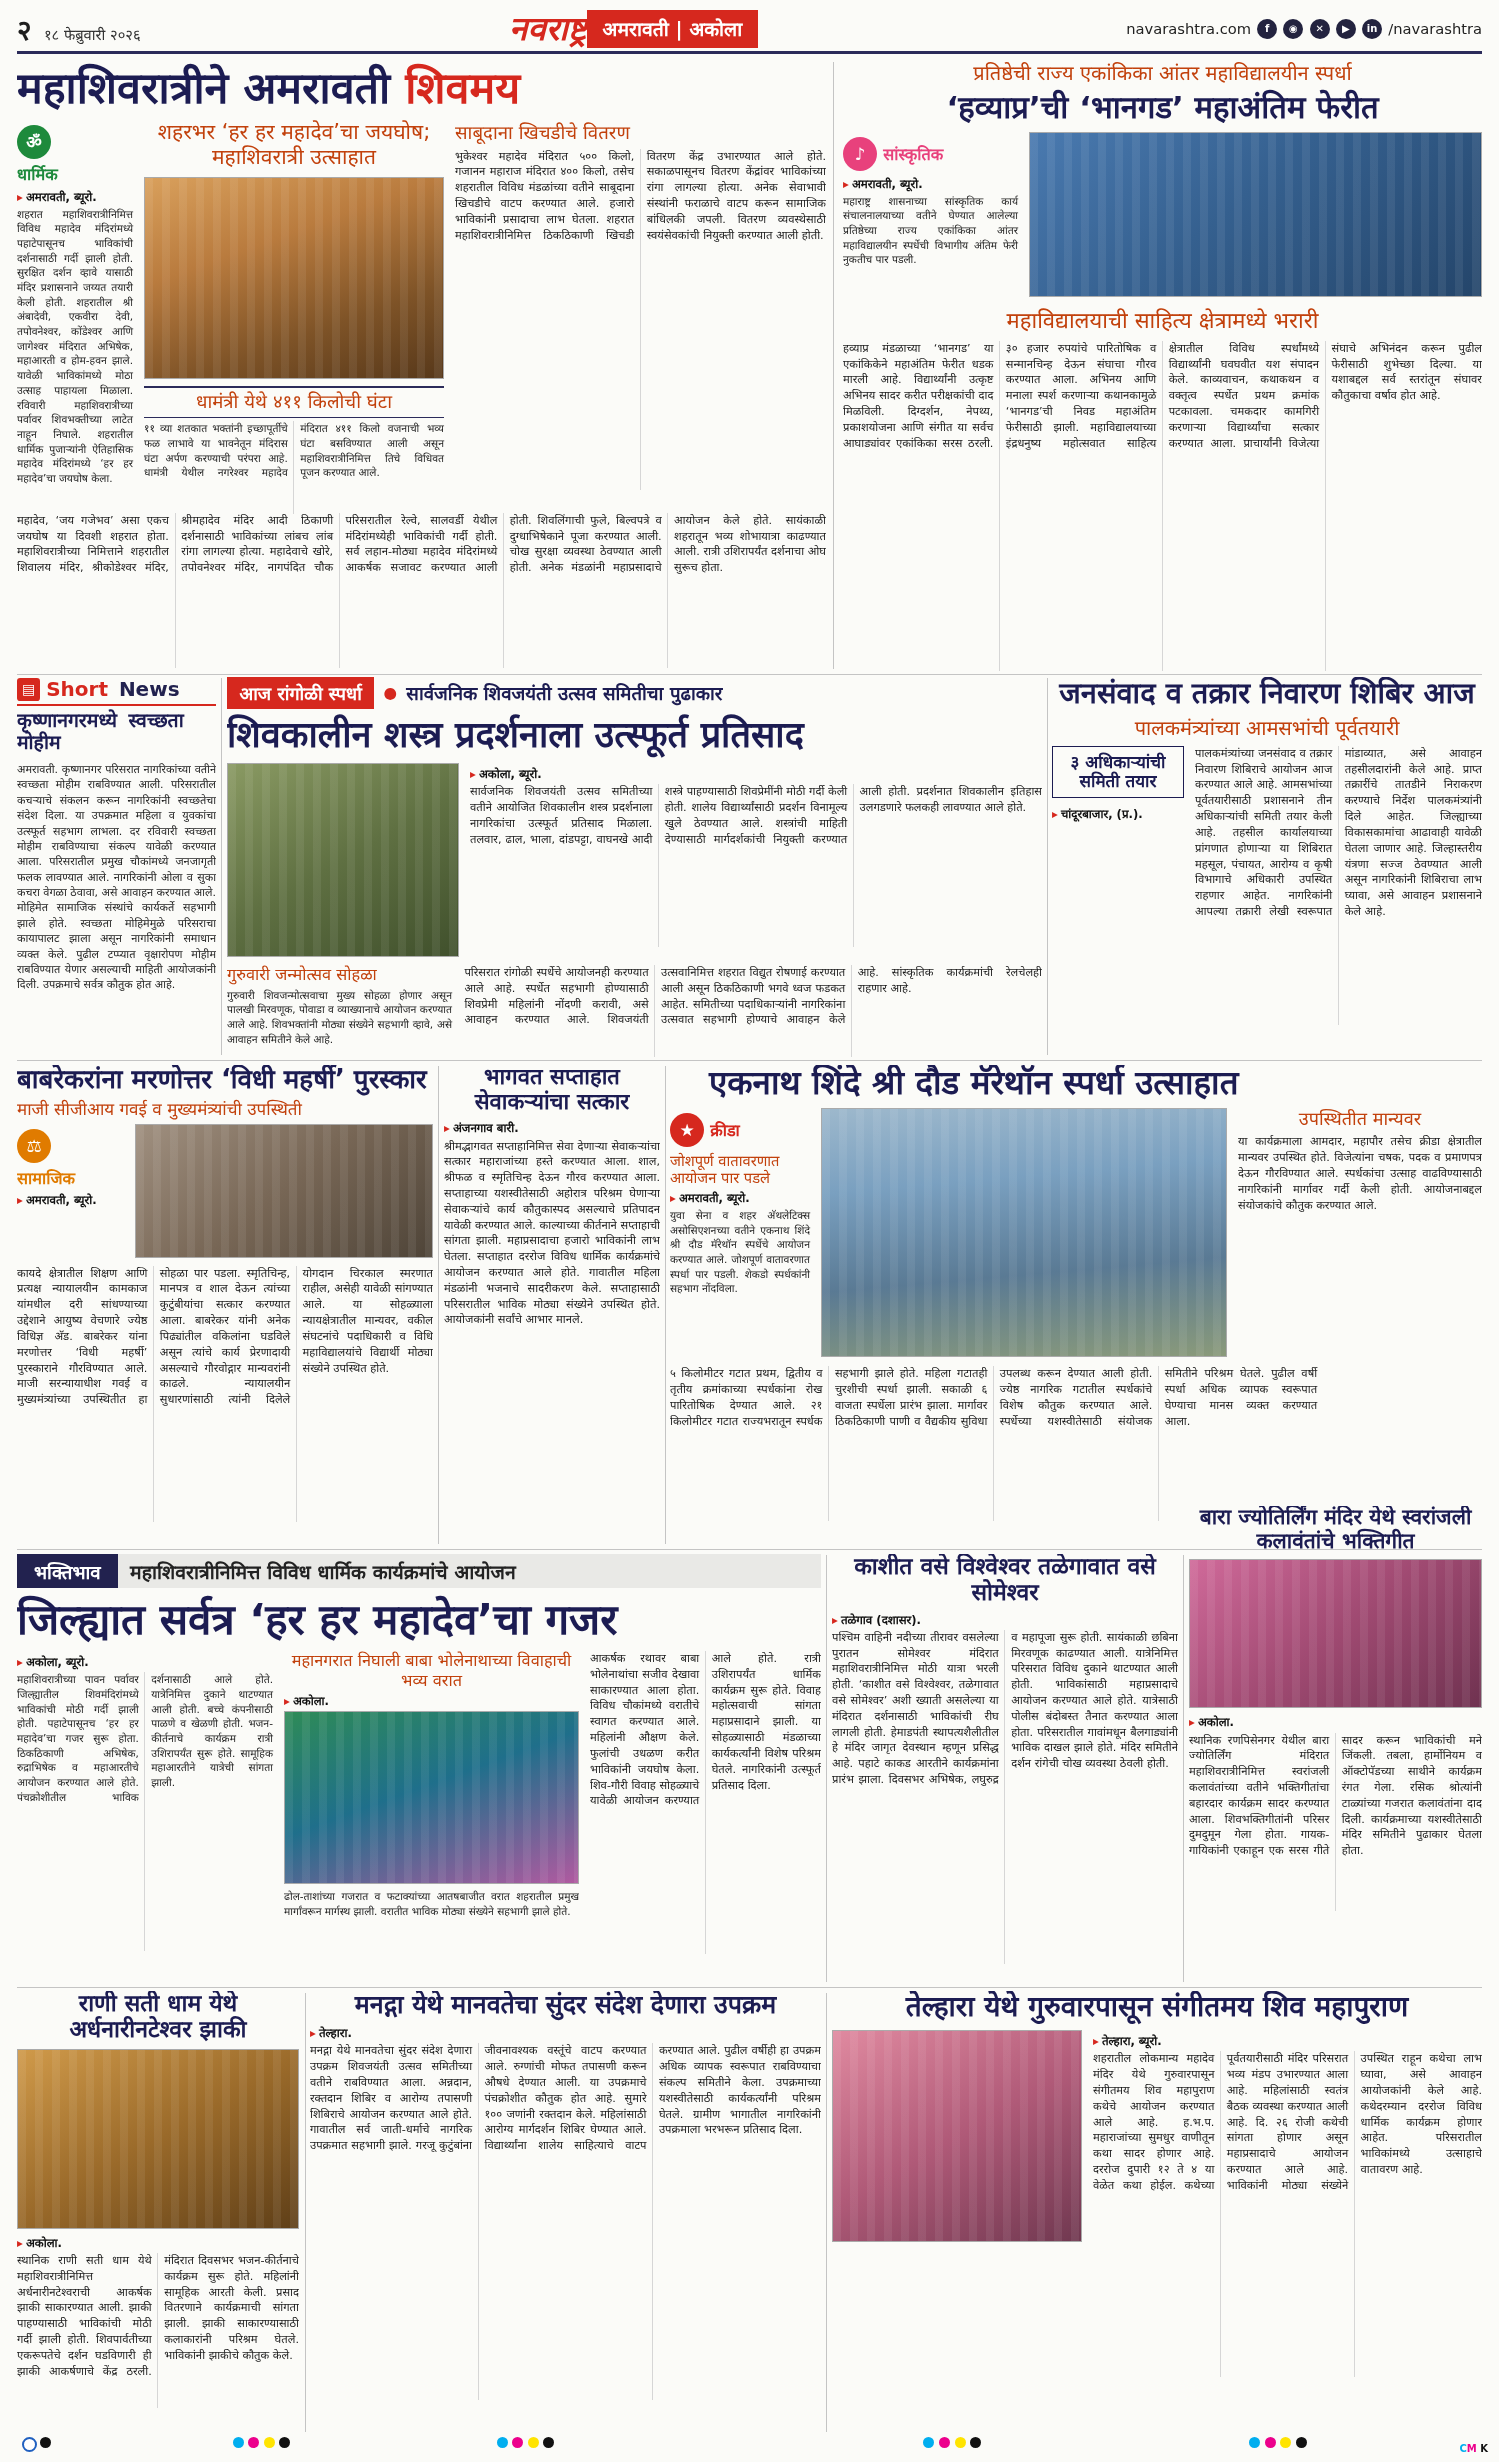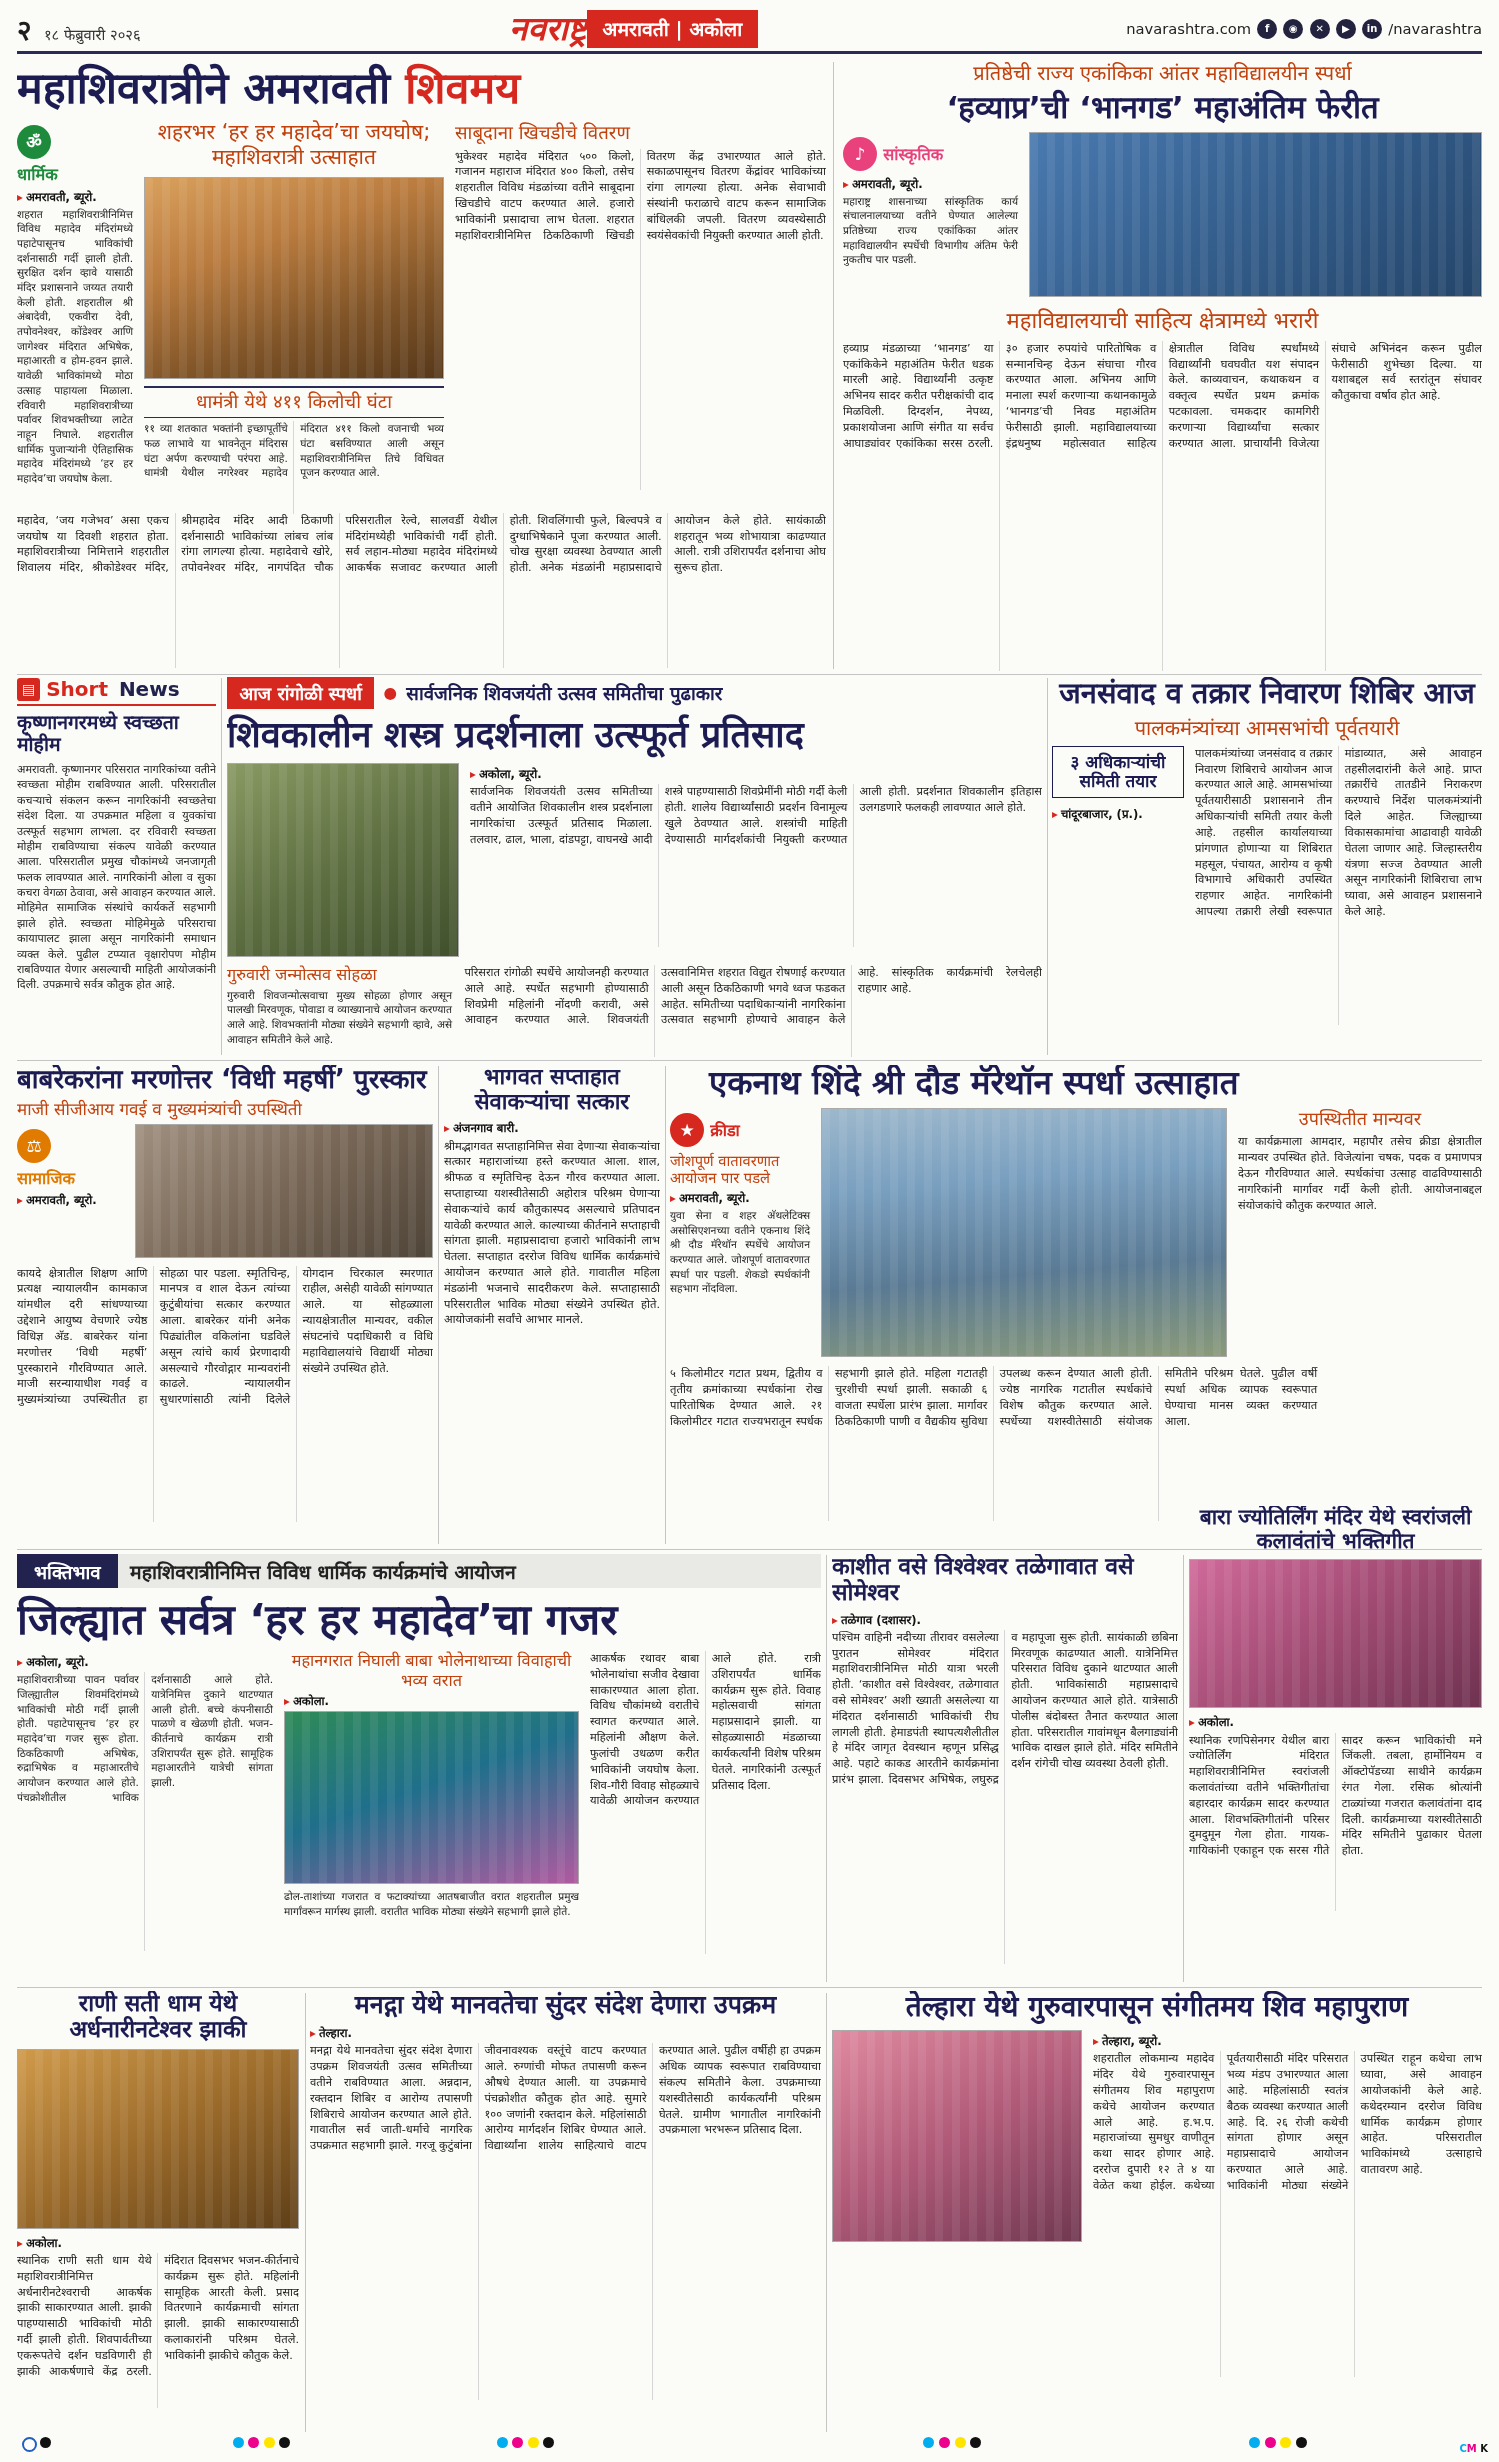--- a/index.html
+++ b/index.html
@@ -127,21 +127,21 @@
     <div class="sub" style="font-size:22px;margin:11px 0 6.2px;">महाविद्यालयाची साहित्य क्षेत्रामध्ये भरारी</div>
     <div class="bt" style="column-count:4;height:334px;">हव्याप्र मंडळाच्या ‘भानगड’ या एकांकिकेने महाअंतिम फेरीत धडक मारली आहे. विद्यार्थ्यांनी उत्कृष्ट अभिनय सादर करीत परीक्षकांची दाद मिळविली. दिग्दर्शन, नेपथ्य, प्रकाशयोजना आणि संगीत या सर्वच आघाड्यांवर एकांकिका सरस ठरली. ३० हजार रुपयांचे पारितोषिक व सन्मानचिन्ह देऊन संघाचा गौरव करण्यात आला. अभिनय आणि मनाला स्पर्श करणाऱ्या कथानकामुळे ‘भानगड’ची निवड महाअंतिम फेरीसाठी झाली. महाविद्यालयाच्या इंद्रधनुष्य महोत्सवात साहित्य क्षेत्रातील विविध स्पर्धांमध्ये विद्यार्थ्यांनी घवघवीत यश संपादन केले. काव्यवाचन, कथाकथन व वक्तृत्व स्पर्धेत प्रथम क्रमांक पटकावला. चमकदार कामगिरी करणाऱ्या विद्यार्थ्यांचा सत्कार करण्यात आला. प्राचार्यांनी विजेत्या संघाचे अभिनंदन करून पुढील फेरीसाठी शुभेच्छा दिल्या. या यशाबद्दल सर्व स्तरांतून संघावर कौतुकाचा वर्षाव होत आहे.</div>
   </div>
 
   <div class="sec" id="s-sn" style="left:17px;top:677px;width:199px;height:380px;">
     <div class="snhead">
       <span class="snicon">▤</span>
       <span class="sntitle-red">Short</span>
       <span class="sntitle-dark">News</span>
     </div>
-    <div class="hl" style="font-size:19.4px;margin-bottom:6.2px;">कृष्णानगरमध्ये स्वच्छता मोहीम</div>
+    <div class="hl" style="font-size:19.4px;margin-bottom:6.2px;font-family:Liberation Mono, monospace;">कृष्णानगरमध्ये स्वच्छता मोहीम</div>
     <div class="bt" style="font-size:11px;">अमरावती. कृष्णानगर परिसरात नागरिकांच्या वतीने स्वच्छता मोहीम राबविण्यात आली. परिसरातील कचऱ्याचे संकलन करून नागरिकांनी स्वच्छतेचा संदेश दिला. या उपक्रमात महिला व युवकांचा उत्स्फूर्त सहभाग लाभला. दर रविवारी स्वच्छता मोहीम राबविण्याचा संकल्प यावेळी करण्यात आला. परिसरातील प्रमुख चौकांमध्ये जनजागृती फलक लावण्यात आले. नागरिकांनी ओला व सुका कचरा वेगळा ठेवावा, असे आवाहन करण्यात आले. मोहिमेत सामाजिक संस्थांचे कार्यकर्ते सहभागी झाले होते. स्वच्छता मोहिमेमुळे परिसराचा कायापालट झाला असून नागरिकांनी समाधान व्यक्त केले. पुढील टप्प्यात वृक्षारोपण मोहीम राबविण्यात येणार असल्याची माहिती आयोजकांनी दिली. उपक्रमाचे सर्वत्र कौतुक होत आहे.</div>
   </div>
 
   <div class="sec" id="s-a4" style="left:227px;top:677px;width:815px;height:380px;">
     <div style="display:flex;align-items:center;gap:9.3px;">
       <span class="kick-box">आज रांगोळी स्पर्धा</span>
       <span class="red" style="font-size:15.5px;">●</span>
       <span class="kick-txt">सार्वजनिक शिवजयंती उत्सव समितीचा पुढाकार</span>
     </div>
     <div class="hl" style="font-size:36px;margin:6.2px 0 7.8px;">शिवकालीन शस्त्र प्रदर्शनाला उत्स्फूर्त प्रतिसाद</div>
@@ -239,21 +239,21 @@
         <div class="photo" style="height:171px;background:linear-gradient(160deg,#2e8b57 0%,#1f6f8b 45%,#b05aa0 100%);">
             <div class="ph-stripe"></div>
           </div>
         <div class="bt" style="font-size:10.5px;margin-top:4.7px;height:70px;overflow:hidden;">ढोल-ताशांच्या गजरात व फटाक्यांच्या आतषबाजीत वरात शहरातील प्रमुख मार्गांवरून मार्गस्थ झाली. वरातीत भाविक मोठ्या संख्येने सहभागी झाले होते.</div>
       </div>
       <div class="bt" style="flex:1;column-count:2;height:303px;">आकर्षक रथावर बाबा भोलेनाथांचा सजीव देखावा साकारण्यात आला होता. विविध चौकांमध्ये वरातीचे स्वागत करण्यात आले. महिलांनी औक्षण केले. फुलांची उधळण करीत भाविकांनी जयघोष केला. शिव-गौरी विवाह सोहळ्याचे यावेळी आयोजन करण्यात आले होते. रात्री उशिरापर्यंत धार्मिक कार्यक्रम सुरू होते. विवाह महोत्सवाची सांगता महाप्रसादाने झाली. या सोहळ्यासाठी मंडळाच्या कार्यकर्त्यांनी विशेष परिश्रम घेतले. नागरिकांनी उत्स्फूर्त प्रतिसाद दिला.</div>
     </div>
   </div>
 
   <div class="sec" id="s-a10" style="left:832px;top:1554px;width:346px;height:430px;">
-    <div class="hl" style="font-size:23px;text-align:left;">काशीत वसे विश्वेश्वर तळेगावात वसे सोमेश्वर</div>
+    <div class="hl" style="font-size:23px;text-align:center;">काशीत वसे विश्वेश्वर तळेगावात वसे सोमेश्वर</div>
     <div class="by" style="margin-top:6.2px;"><span class="arr">▸</span><span>तळेगाव (दशासर).</span></div>
     <div class="bt" style="column-count:2;height:334px;">पश्चिम वाहिनी नदीच्या तीरावर वसलेल्या पुरातन सोमेश्वर मंदिरात महाशिवरात्रीनिमित्त मोठी यात्रा भरली होती. ‘काशीत वसे विश्वेश्वर, तळेगावात वसे सोमेश्वर’ अशी ख्याती असलेल्या या मंदिरात दर्शनासाठी भाविकांची रीघ लागली होती. हेमाडपंती स्थापत्यशैलीतील हे मंदिर जागृत देवस्थान म्हणून प्रसिद्ध आहे. पहाटे काकड आरतीने कार्यक्रमांना प्रारंभ झाला. दिवसभर अभिषेक, लघुरुद्र व महापूजा सुरू होती. सायंकाळी छबिना मिरवणूक काढण्यात आली. यात्रेनिमित्त परिसरात विविध दुकाने थाटण्यात आली होती. भाविकांसाठी महाप्रसादाचे आयोजन करण्यात आले होते. यात्रेसाठी पोलीस बंदोबस्त तैनात करण्यात आला होता. परिसरातील गावांमधून बैलगाड्यांनी भाविक दाखल झाले होते. मंदिर समितीने दर्शन रांगेची चोख व्यवस्था ठेवली होती.</div>
   </div>
 
   <div class="sec" id="s-a11" style="left:1189px;top:1506px;width:293px;height:430px;">
     <div class="hl" style="font-size:21px;text-align:center;">बारा ज्योतिर्लिंग मंदिर येथे स्वरांजली कलावंतांचे भक्तिगीत</div>
     <div class="photo" style="height:147px;margin-top:6.2px;background:linear-gradient(140deg,#d06a9a 0%,#a04a72 50%,#6f3250 100%);">
         <div class="ph-stripe"></div>
       </div>
     <div class="by" style="margin-top:6.2px;"><span class="arr">▸</span><span>अकोला.</span></div>

